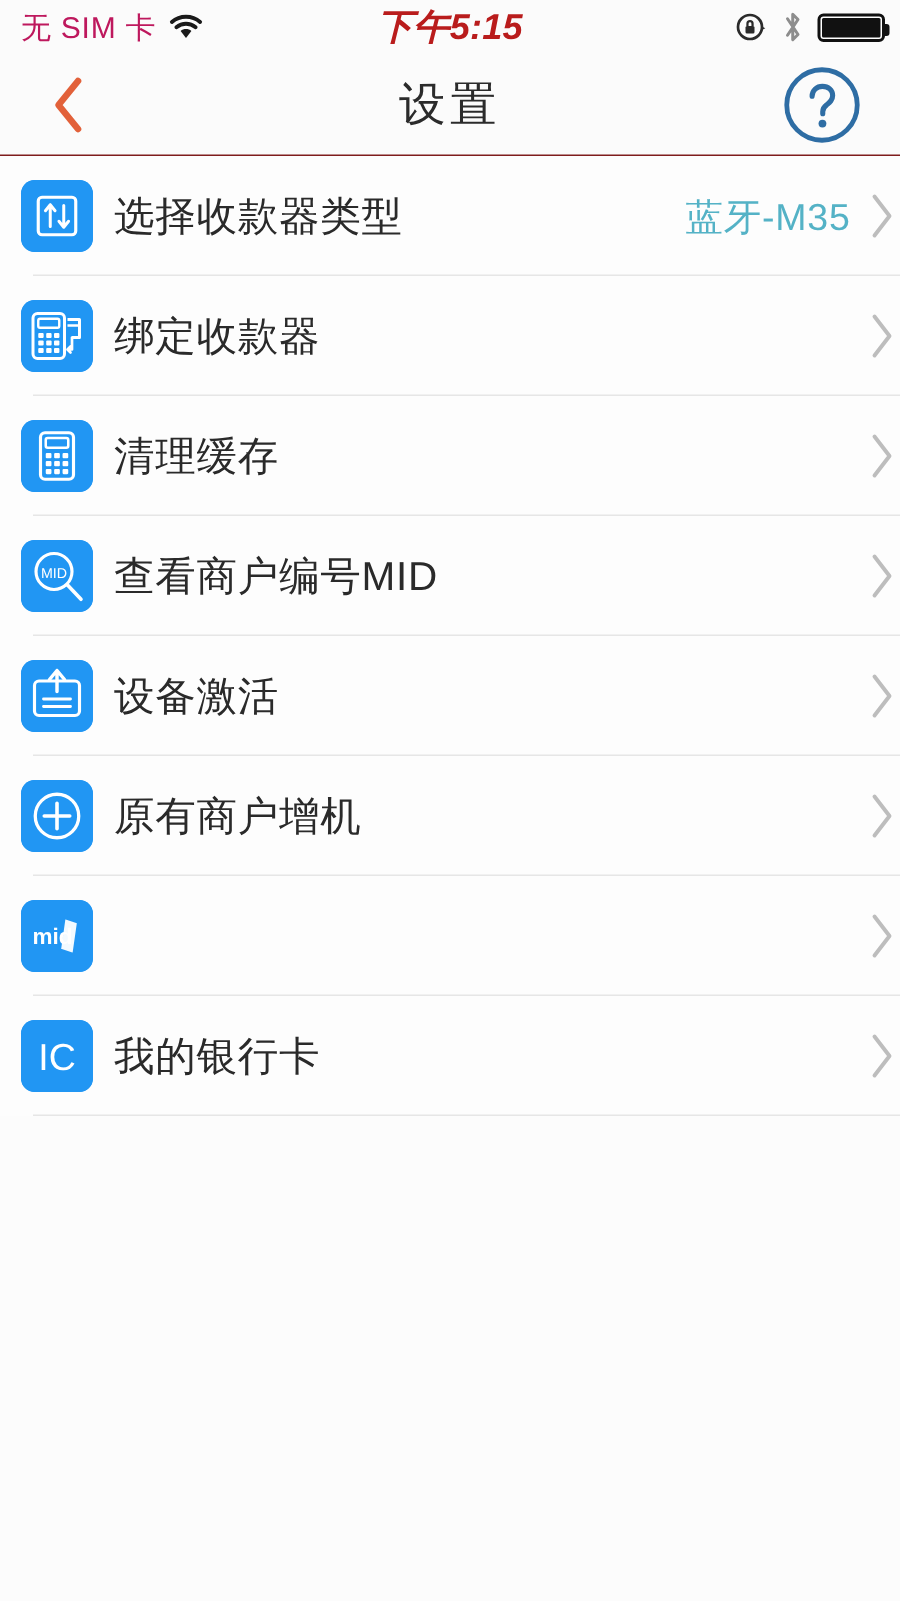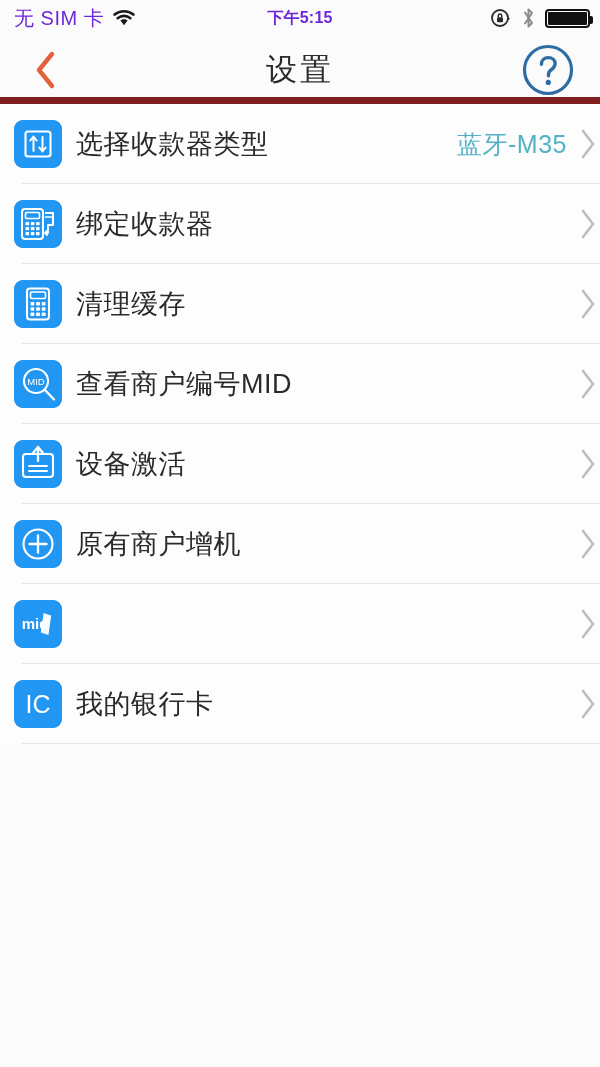--- a/index.html
+++ b/index.html
@@ -14,26 +14,26 @@
   
   .statusbar{
     position:relative; height:36px; width:100%;
     background:#fbfbfb;
     display:flex; align-items:center;
   }
   .sb-left{
     position:absolute; left:14px; top:0; height:36px;
     display:flex; align-items:center; gap:7px;
   }
-  .sb-carrier{ font-size:20px; color:#6d28d9; letter-spacing:.5px; }
+  .sb-carrier{ font-size:20px; color:#be185d; letter-spacing:.5px; }
   .sb-center{
     position:absolute; left:0; right:0; top:0; height:36px;
     display:flex; align-items:center; justify-content:center;
   }
-  .sb-time{ font-size:16px; color:#6d28d9; font-weight:bold; letter-spacing:.2px;}
+  .sb-time{ font-size:24px; color:#b91c1c; font-weight:bold; letter-spacing:.2px;font-style:italic;}
   .sb-right{
     position:absolute; right:10px; top:0; height:36px;
     display:flex; align-items:center; gap:9px;
   }
   .wifi-ico{ display:block; }
   .battery{
     width:45px; height:19px; border:2px solid #111; border-radius:4px;
     position:relative; background:#fff;
   }
   .battery::after{
@@ -42,21 +42,21 @@
   }
   .battery .fill{
     position:absolute; left:1px; top:1px; bottom:1px; width:calc(100% - 2px);
     background:#111; border-radius:1px;
   }
 
   
   .navbar{
     position:relative; height:68px; width:100%;
     background:#fbfbfb;
-    border-bottom:7px solid #7f1d1d;
+    border-bottom:1px solid #7f1d1d;
   }
   .nav-back{
     position:absolute; left:18px; top:0; height:68px; width:56px;
     display:flex; align-items:center; justify-content:center;
     cursor:pointer;
   }
   .nav-title{
     position:absolute; left:0; right:0; top:0; height:68px;
     display:flex; align-items:center; justify-content:center;
     font-size:31px; color:#2b2b2b; letter-spacing:3px;

